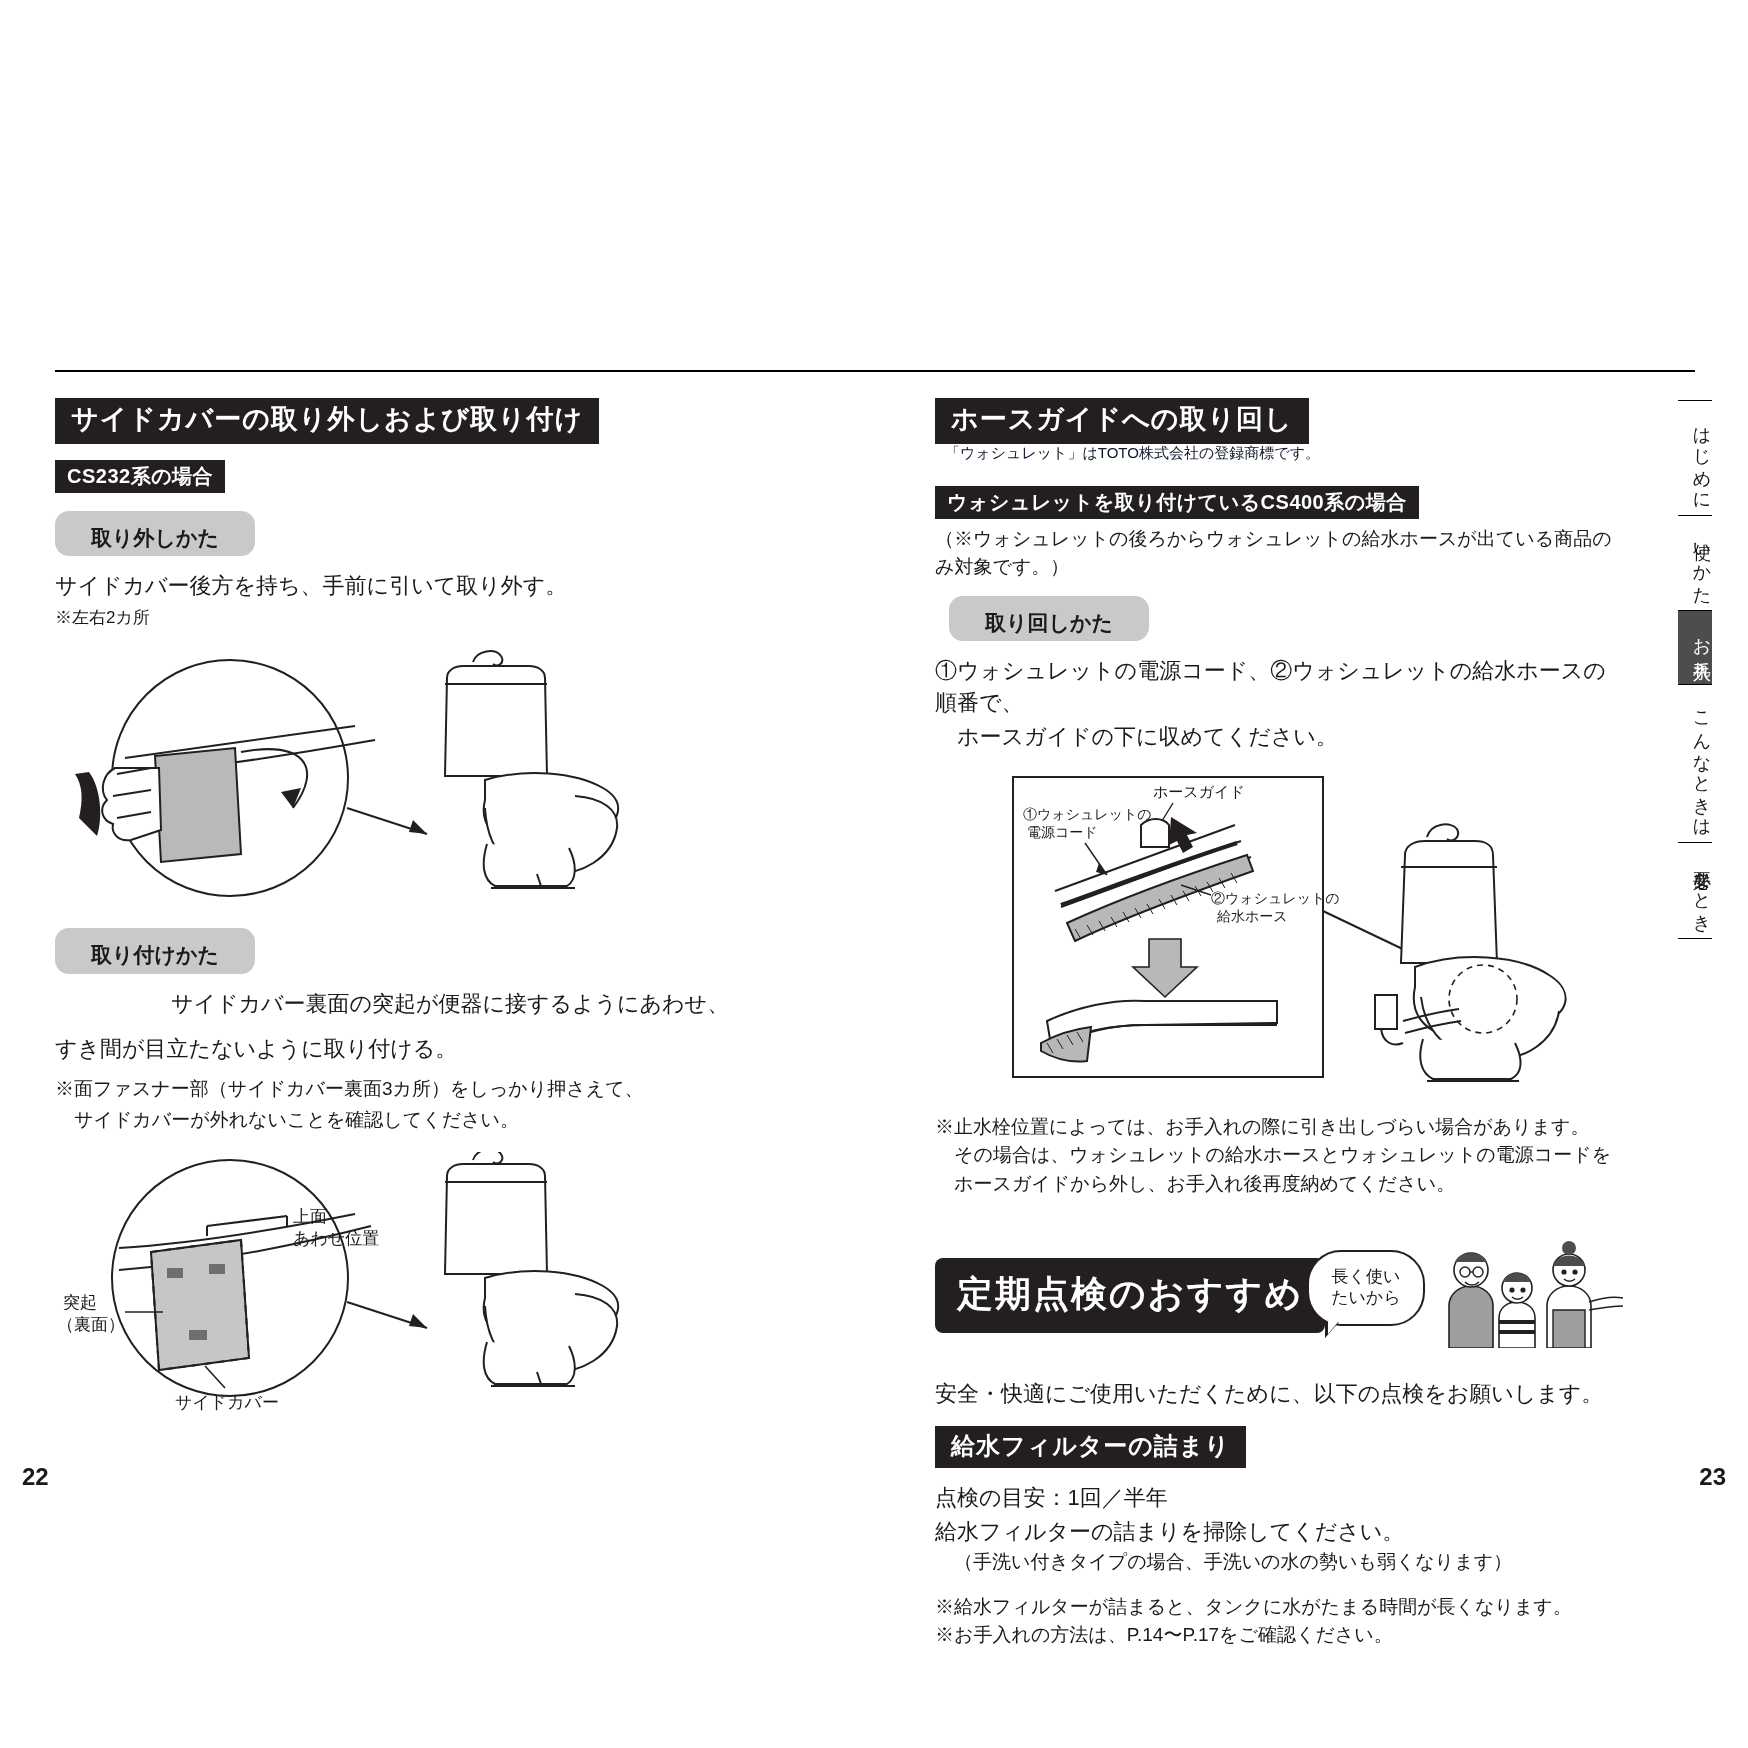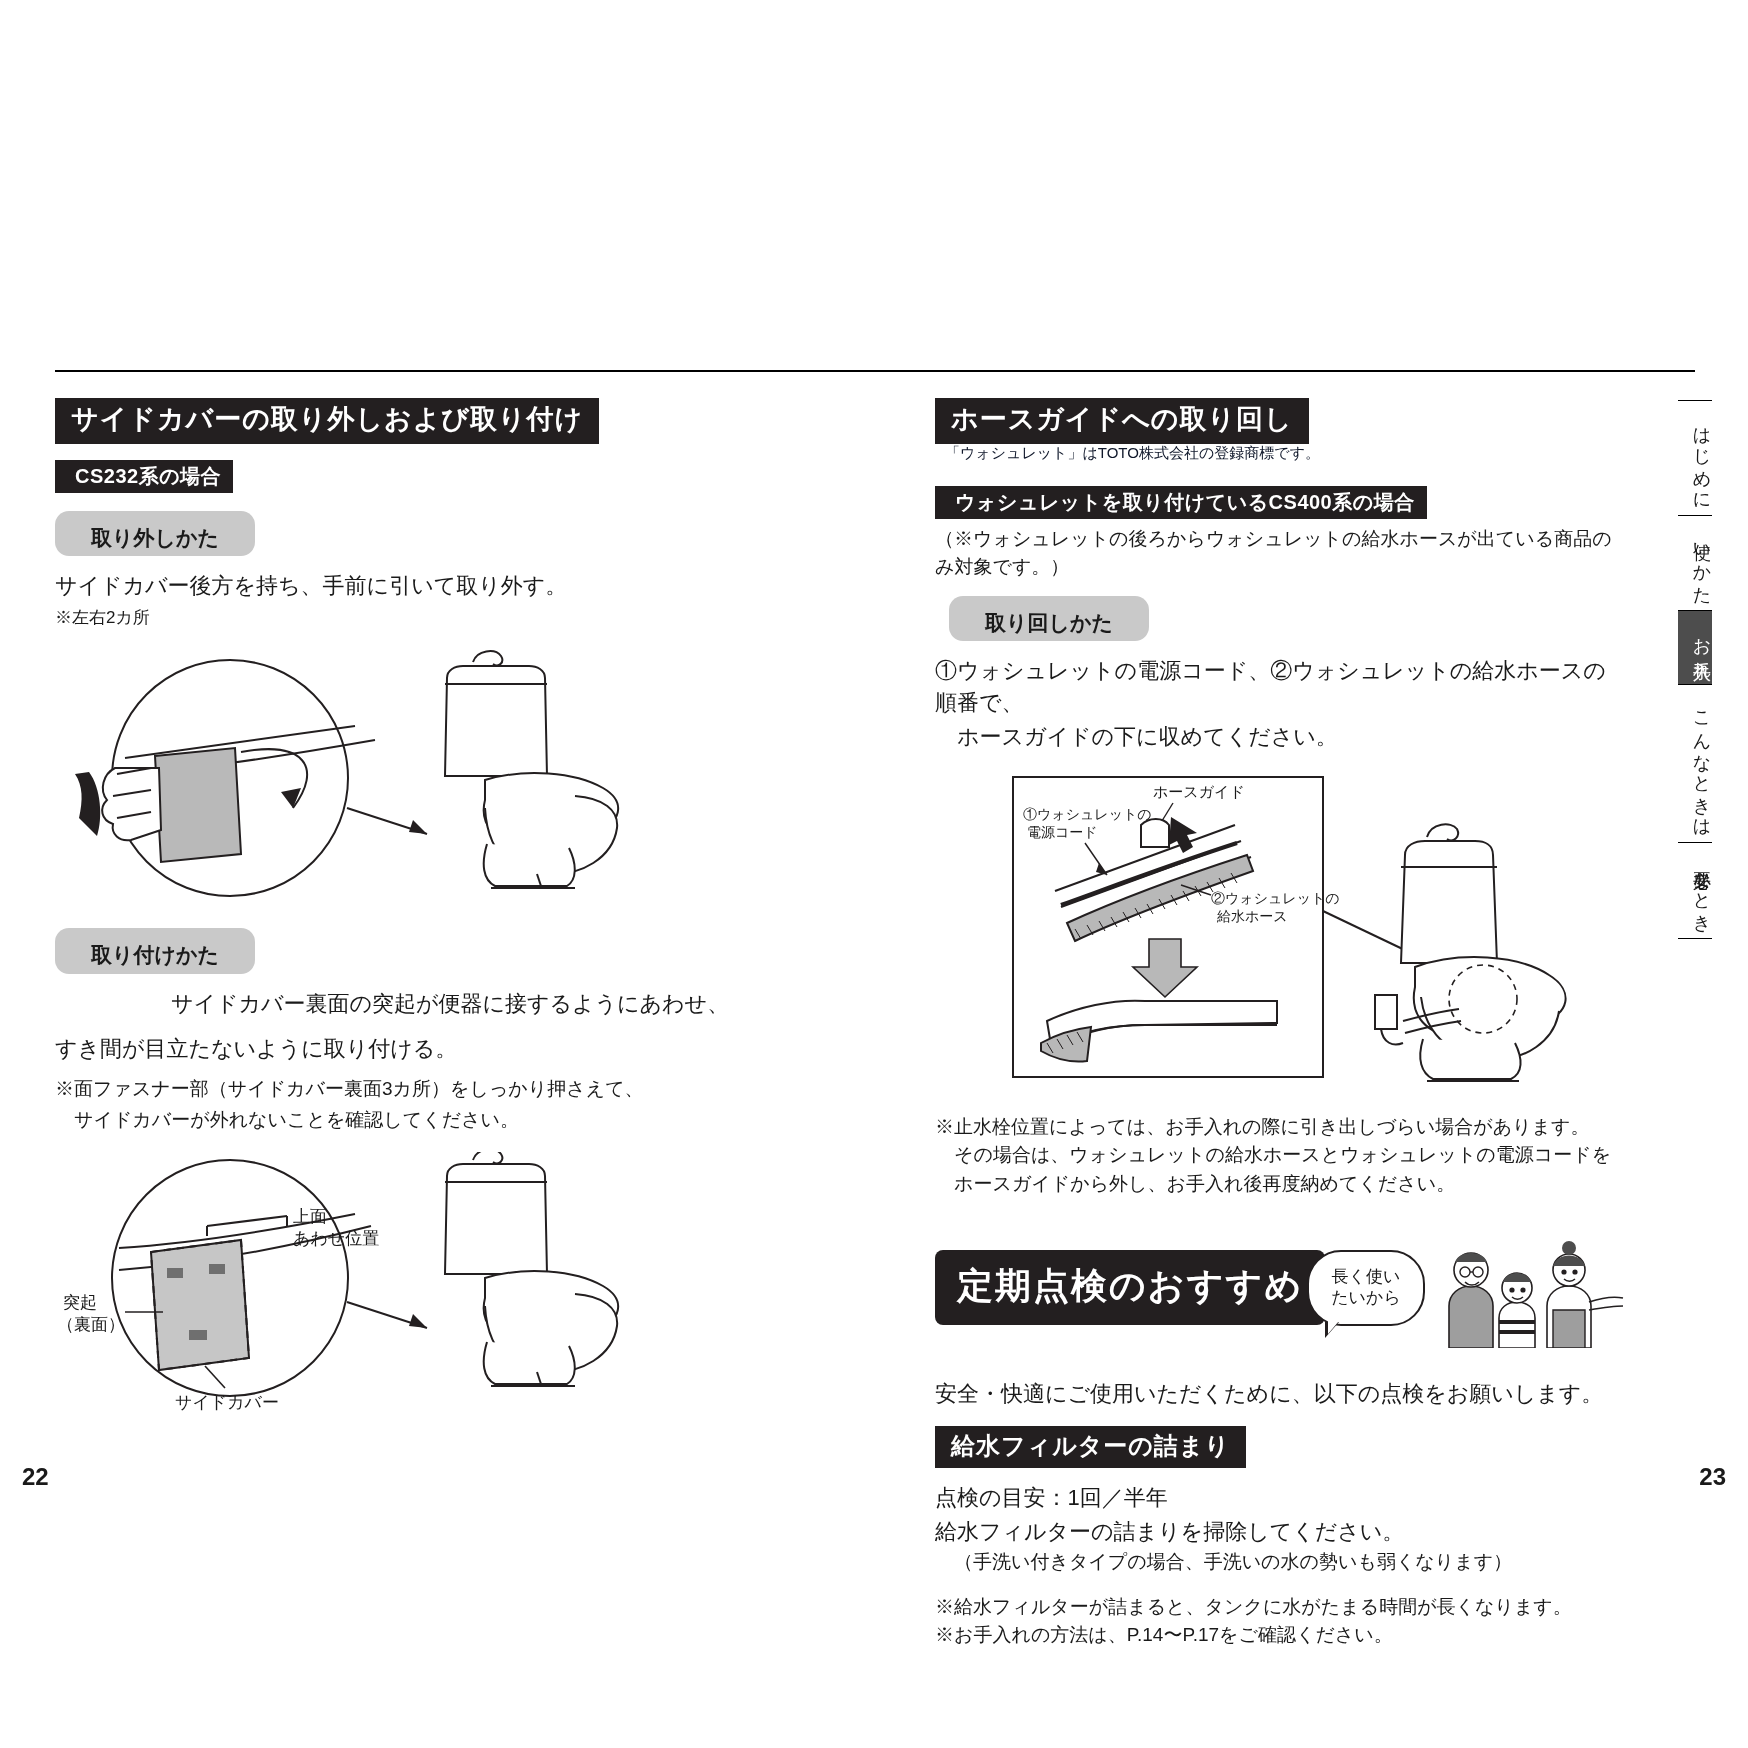--- a/index.html
+++ b/index.html
@@ -51,21 +51,21 @@
     background: #231f20;
     color: #fff;
     font-size: 27px;
     font-weight: bold;
     letter-spacing: 1px;
     padding: 7px 16px 9px 16px;
     line-height: 1.1;
   }
   .hdr-black.small {
     font-size: 20px;
-    padding: 5px 12px 6px 20px;
+    padding: 5px 12px 6px 12px;
     letter-spacing: 0.5px;
   }
   .hdr-gray-pill {
     display: inline-block;
     background: #c9c9c9;
     color: #1a1a1a;
     font-size: 21px;
     font-weight: bold;
     border-radius: 14px;
     padding: 14px 36px 6px 36px;
@@ -110,21 +110,21 @@
   .teiki-title {
     display: inline-block;
     background: #231f20;
     color: #fff;
     font-size: 36px;
     font-weight: bold;
     letter-spacing: 2px;
     padding: 12px 22px 14px 22px;
     border-radius: 8px;
     position: absolute;
-    left: 0; top: 6px;
+    left: 0; top: 14px;
   }
   .bubble {
     position: absolute;
     left: 372px; top: 6px;
     width: 118px;
     height: 76px;
     border: 2px solid #231f20;
     border-radius: 34px;
     font-size: 17px;
     line-height: 1.25;

